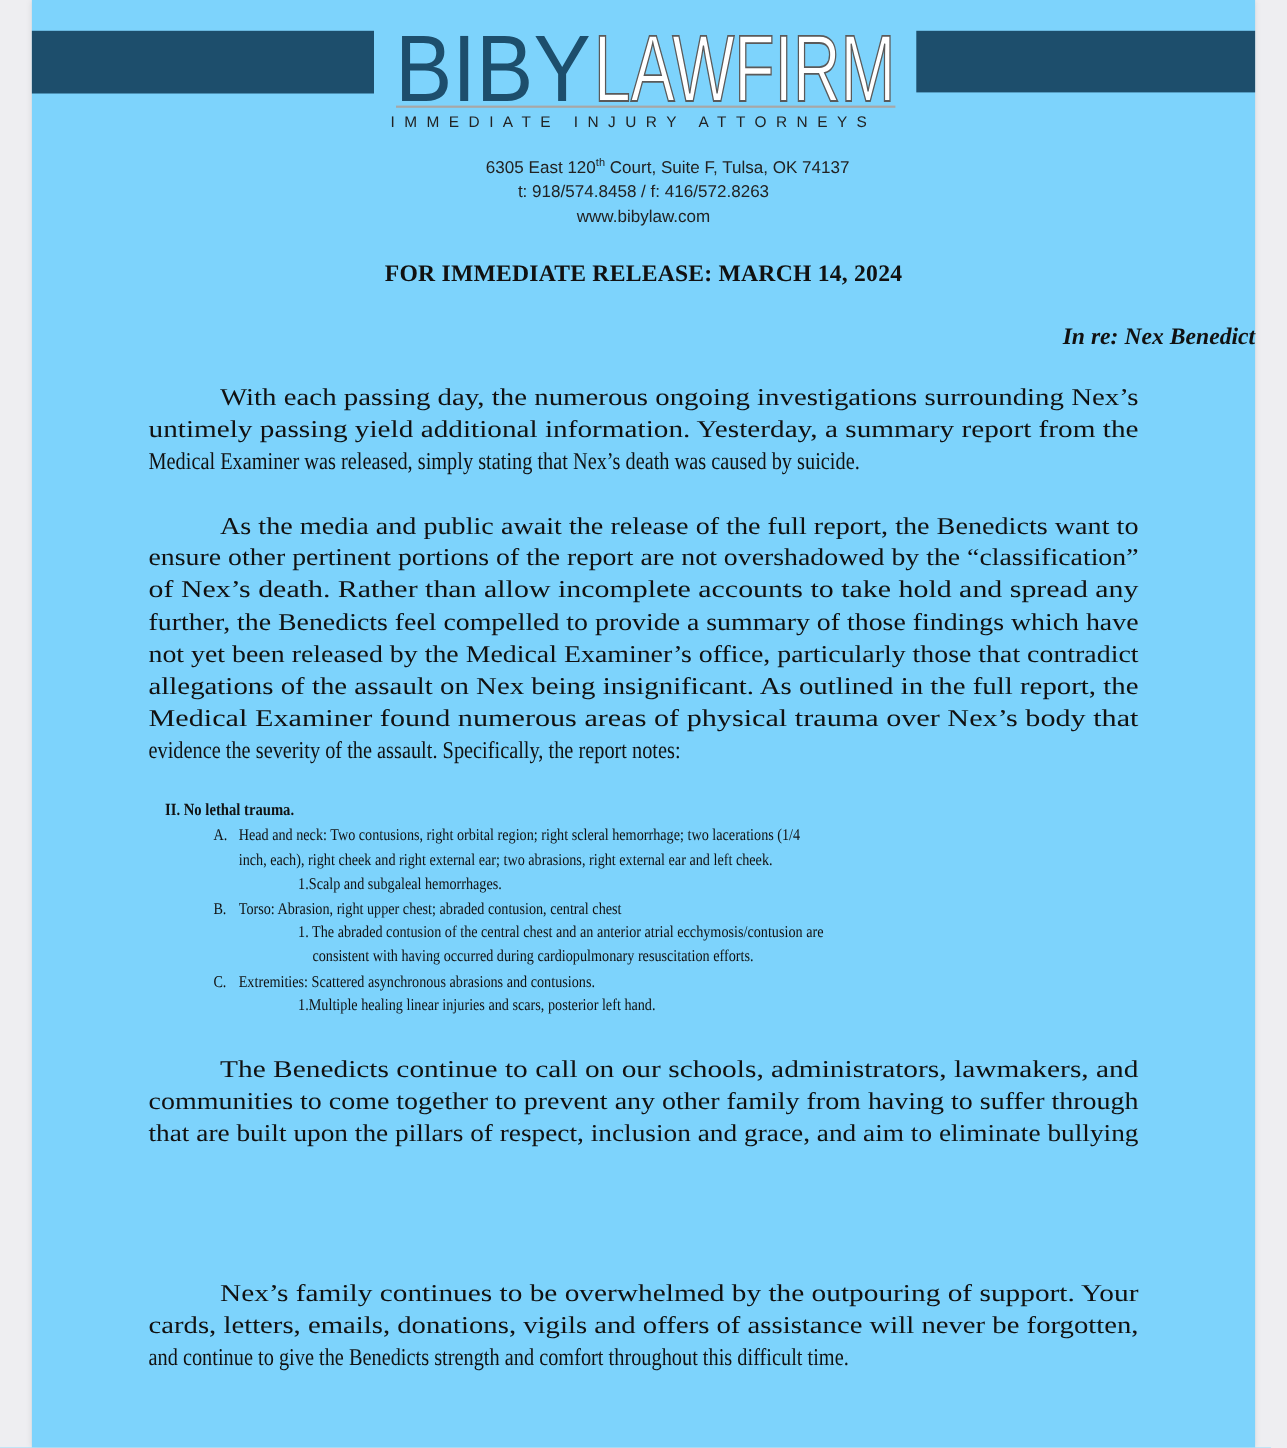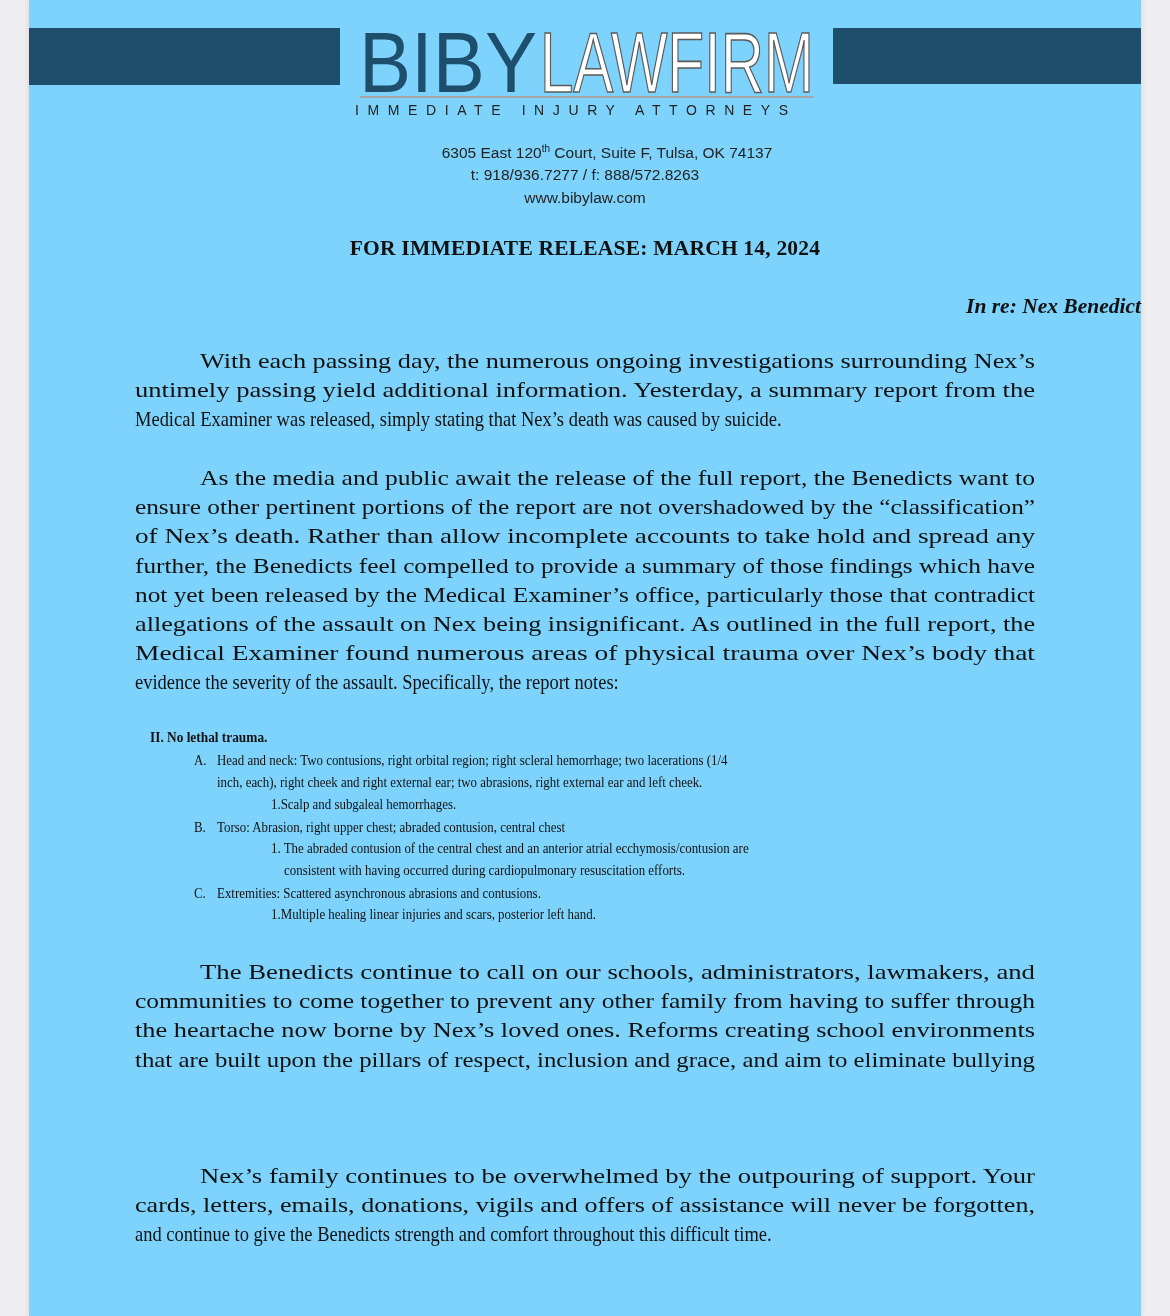--- a/index.html
+++ b/index.html
@@ -64,21 +64,21 @@
   <div class="logo-wrap">
     <svg width="480" height="72" viewBox="0 0 480 72">
       <text x="0" y="66" font-family="Liberation Sans, sans-serif" font-size="86" fill="#1d4e6c" textLength="178" lengthAdjust="spacingAndGlyphs">BIBY</text>
       <text x="181" y="66" font-family="Liberation Sans, sans-serif" font-size="86" fill="#ffffff" stroke="#5a5a5a" stroke-width="1.6" textLength="274" lengthAdjust="spacingAndGlyphs">LAWFIRM</text>
     </svg>
   </div>
   <div class="logo-rule"></div>
   <div class="tagline">IMMEDIATE INJURY ATTORNEYS</div>
 
   <div class="addr" style="top:143px;margin-left:22px;"><span>6305 East 120</span><sup>th</sup><span> Court, Suite F, Tulsa, OK 74137</span></div>
-  <div class="addr" style="top:166px;">t: 918/936.7277 / f: 888/572.8263</div>
+  <div class="addr" style="top:166px;">t: 918/574.8458 / f: 416/572.8263</div>
   <div class="addr" style="top:189px;">www.bibylaw.com</div>
 
   <div class="release">FOR IMMEDIATE RELEASE: MARCH 14, 2024</div>
   <div class="inre">In re: Nex Benedict</div>
 
   <div class="para" id="p0" style="top:346px;">
       <div class="line"><span style="display: inline-block; margin-left: 65px; transform: scaleX(1.1922);">With each passing day, the numerous ongoing investigations surrounding Nex’s</span></div>
       <div class="line"><span style="display: inline-block; transform: scaleX(1.2087);">untimely passing yield additional information.  Yesterday, a summary report from the</span></div>
       <div class="line"><span style="display: inline-block; transform: scaleX(0.84);">Medical Examiner was released, simply stating that Nex’s death was caused by suicide.</span></div>
     </div>
@@ -107,21 +107,20 @@
     <div class="rl" style="left:134px; top:134px;">consistent with having occurred during cardiopulmonary resuscitation efforts.</div>
 
     <div class="rl" style="left:44px; top:157px;">C.</div>
     <div class="rl" style="left:67px; top:157px;">Extremities: Scattered asynchronous abrasions and contusions.</div>
     <div class="rl" style="left:121px; top:178px;">1.Multiple healing linear injuries and scars, posterior left hand.</div>
   </div>
 
   <div class="para" id="p2" style="top:957px;">
       <div class="line"><span style="display: inline-block; margin-left: 65px; transform: scaleX(1.2148);">The Benedicts continue to call on our schools, administrators, lawmakers, and</span></div>
       <div class="line"><span style="display: inline-block; transform: scaleX(1.156);">communities to come together to prevent any other family from having to suffer through</span></div>
-      <div class="line"><span style="display: inline-block; transform: scaleX(1.1977);">the heartache now borne by Nex’s loved ones.  Reforms creating school environments</span></div>
       <div class="line"><span style="display: inline-block; transform: scaleX(1.1288);">that are built upon the pillars of respect, inclusion and grace, and aim to eliminate bullying</span></div>
     </div>
   <div class="para" id="p3" style="top:1161px;">
       <div class="line"><span style="display: inline-block; margin-left: 65px; transform: scaleX(1.2125);">Nex’s family continues to be overwhelmed by the outpouring of support.  Your</span></div>
       <div class="line"><span style="display: inline-block; transform: scaleX(1.1864);">cards, letters, emails, donations, vigils and offers of assistance will never be forgotten,</span></div>
       <div class="line"><span style="display: inline-block; transform: scaleX(0.84);">and continue to give the Benedicts strength and comfort throughout this difficult time.</span></div>
     </div>
 
 </div>
 

